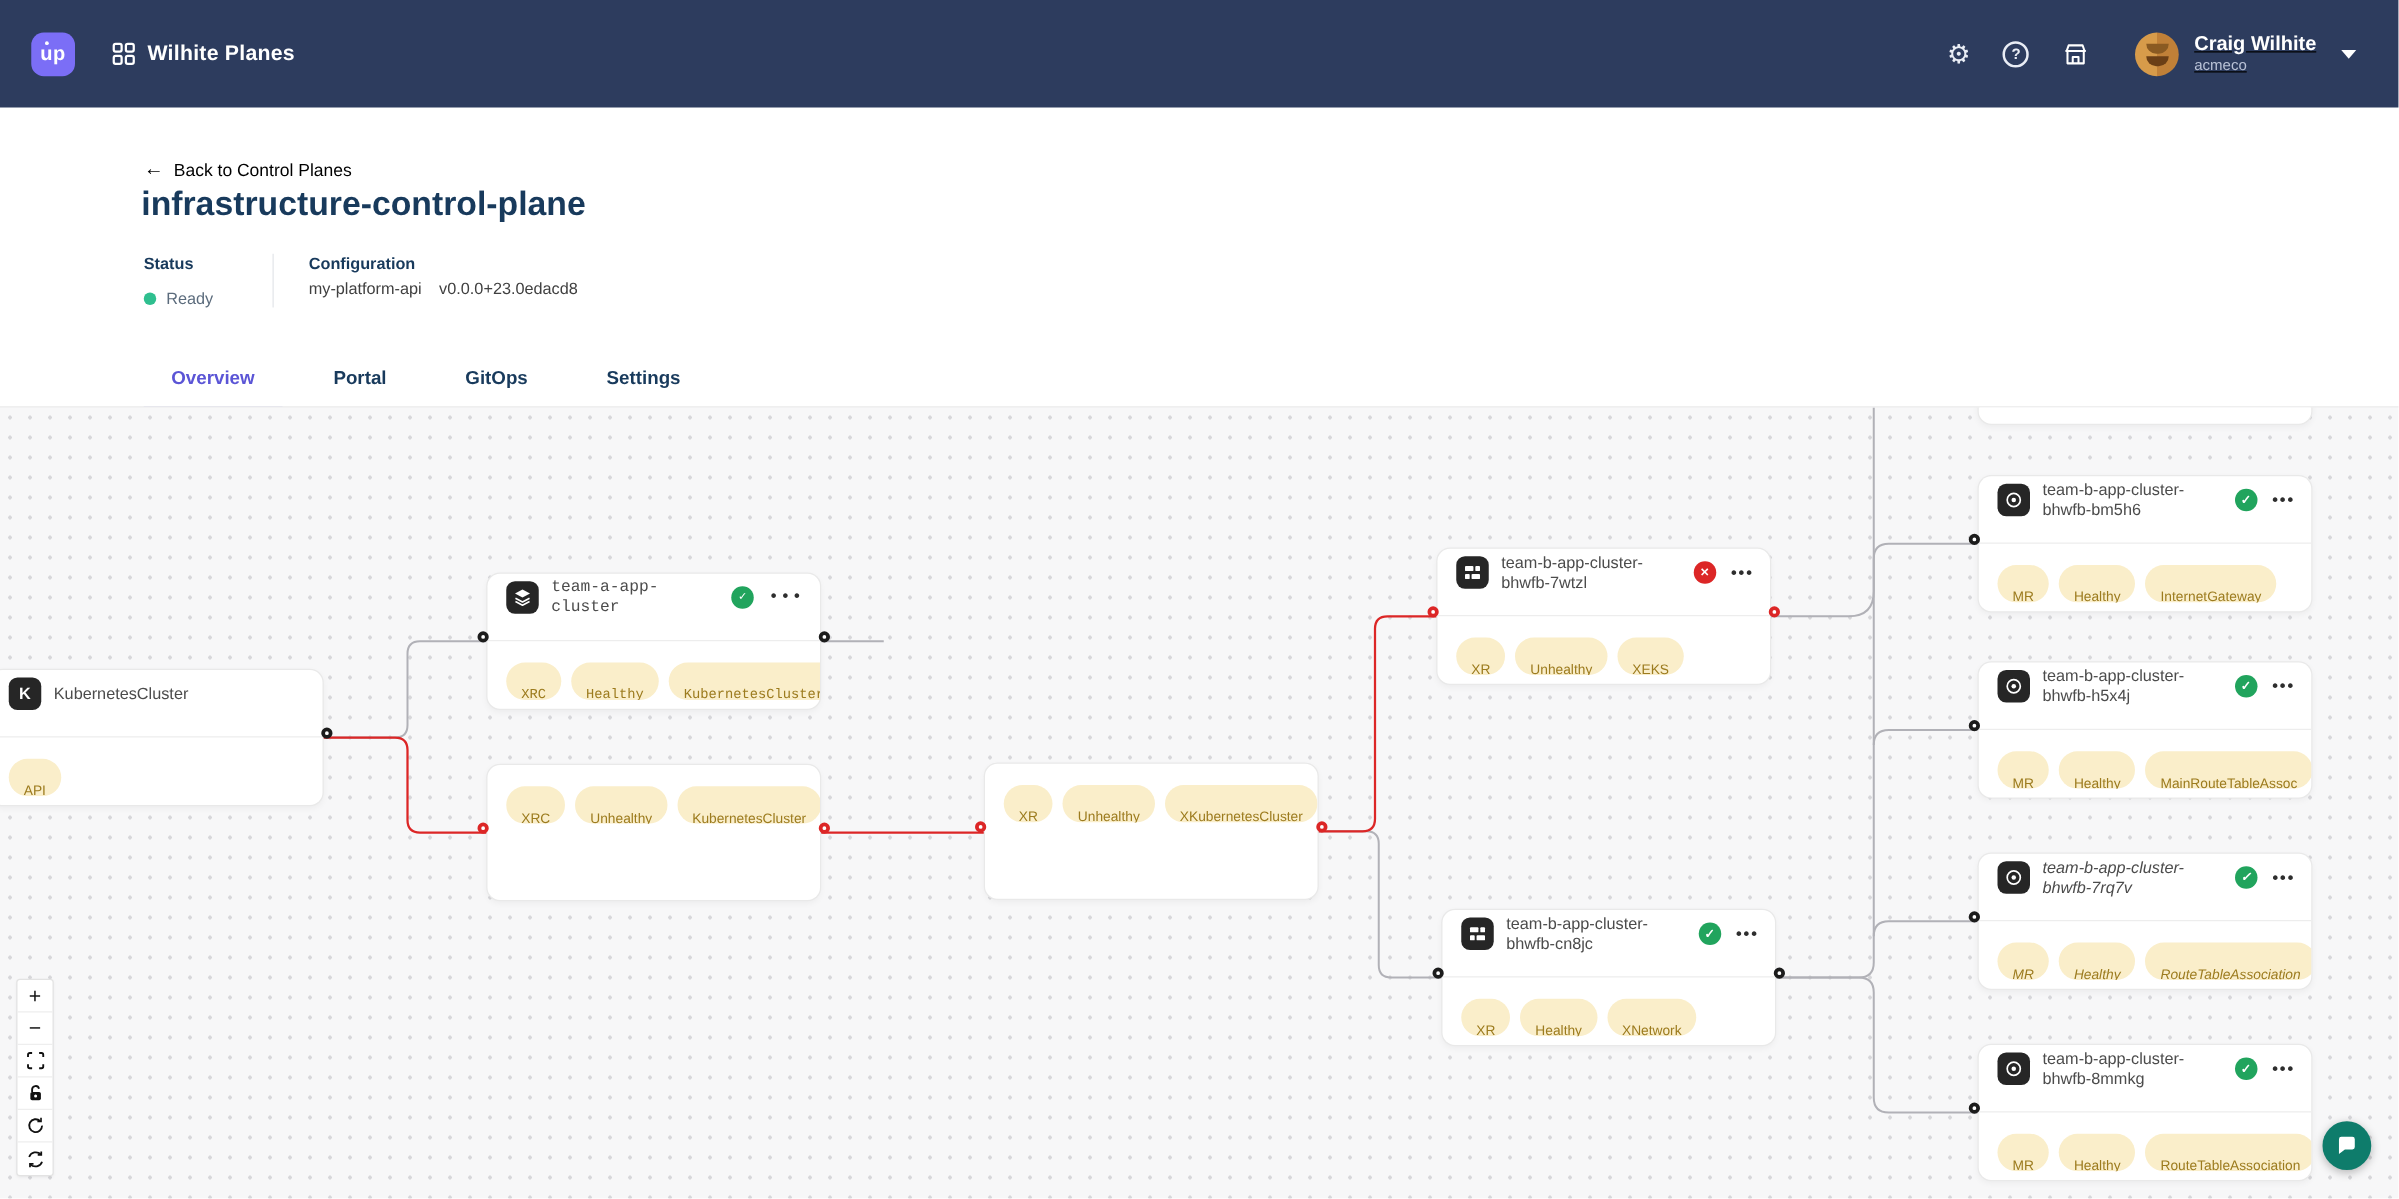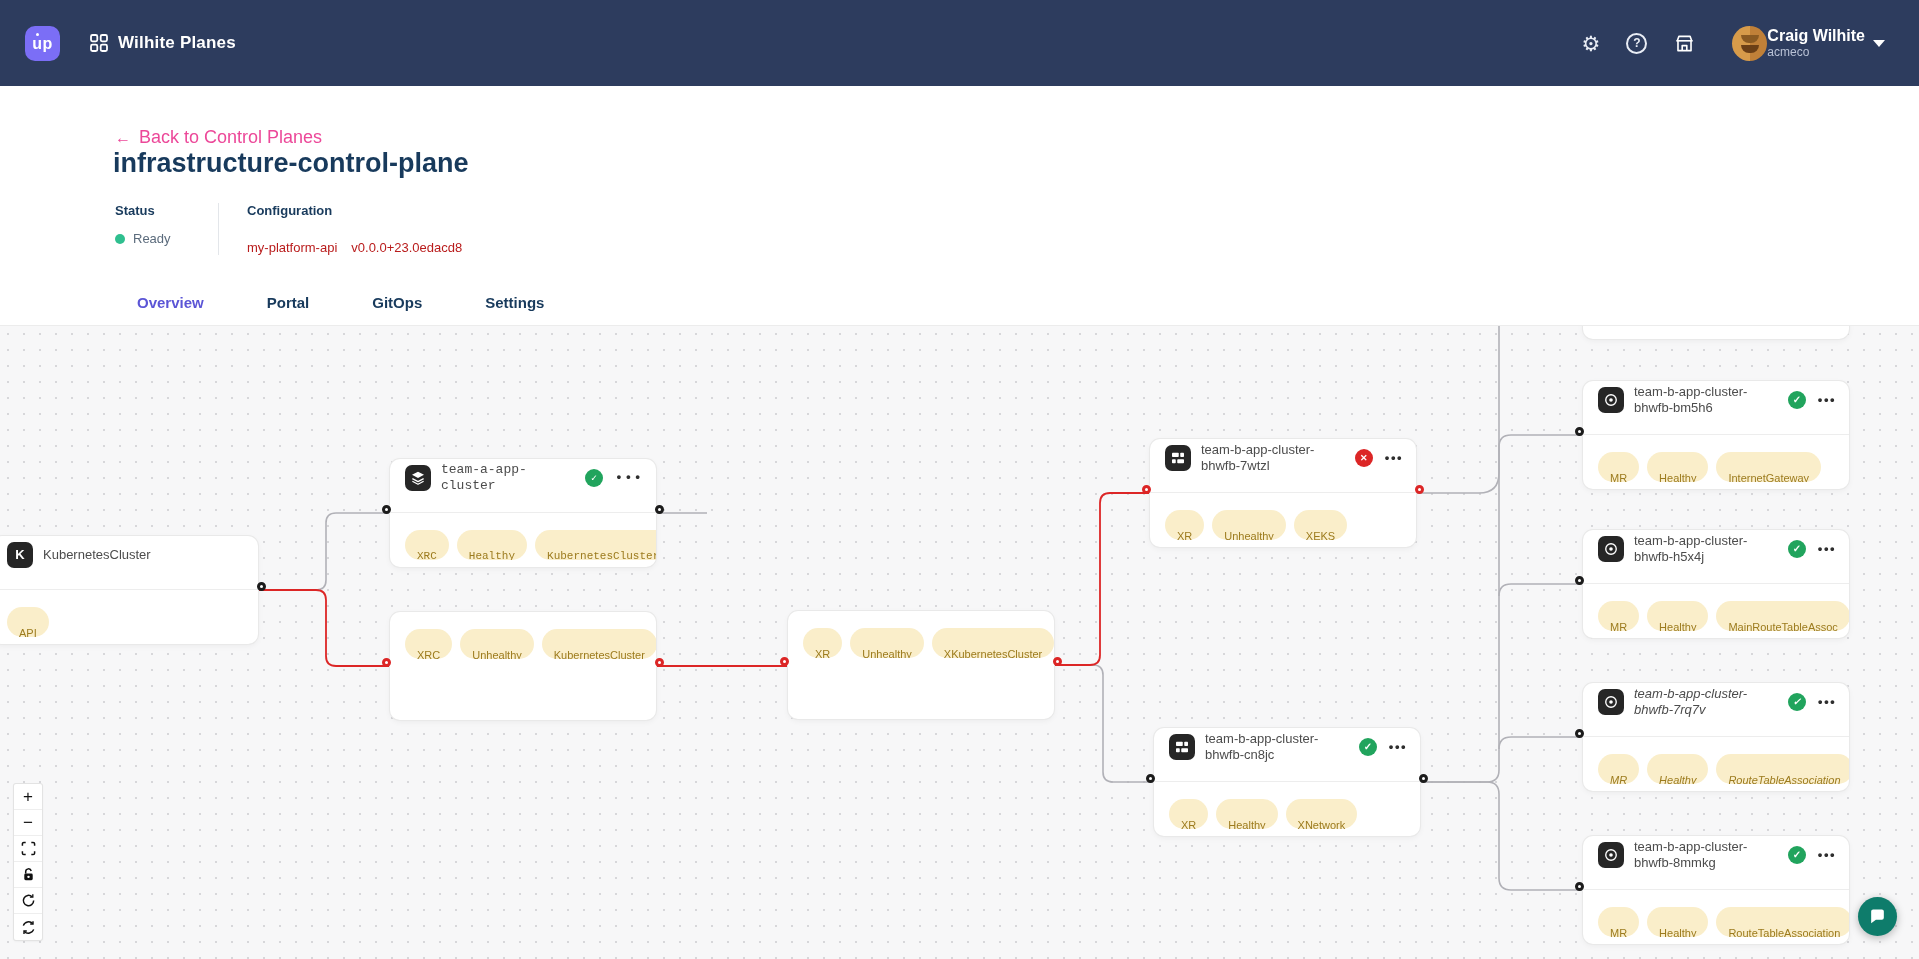--- a/index.html
+++ b/index.html
@@ -17,44 +17,44 @@
   .logo i { position:absolute; left:11px; top:7px; width:3px; height:3px; border-radius:50%; background:#fff; }
   .nav-grid { margin-left:29px; width:20px; height:20px; display:flex; }
   .nav-title { color:#fff; font-weight:bold; font-size:17px; margin-left:9px; letter-spacing:.2px; }
   .topbar .spacer { flex:1; }
   .top-icons { display:flex; align-items:center; gap:26px; margin-right:36px; }
   .gear { color:#e9edf5; font-size:21px; line-height:1; cursor:pointer; }
   .help { width:21px; height:21px; border:2px solid #e9edf5; border-radius:50%; color:#e9edf5;
           display:flex; align-items:center; justify-content:center; font-size:12px; font-weight:bold; }
   .help::before { content:"?"; }
   .store { width:23px; height:23px; display:flex; }
-  .userbox { display:flex; align-items:center; cursor:pointer; }
+  .userbox { display:flex; align-items:center; gap:12px; cursor:pointer;text-decoration:underline; }
   .avatar { width:35px; height:35px; border-radius:50%; overflow:hidden; position:relative;
             background:linear-gradient(90deg,#d79b4a 50%,#c08038 50%); }
   .avatar i { position:absolute; left:50%; transform:translateX(-50%); width:18px; height:8px;
               border-radius:0 0 9px 9px; }
   .avatar .a1 { top:9px; background:#8a5a22; }
   .avatar .a2 { top:19px; background:#6b3f16; }
   .uname { color:#fff; font-weight:bold; font-size:16px; line-height:1.15; }
   .uorg  { color:#b9c2d6; font-size:12px; }
   .caret { width:0; height:0; border-left:6px solid transparent; border-right:6px solid transparent;
            border-top:7px solid #fff; margin-left:8px; }
 
   
-  .back { position:absolute; left:115px; top:127px; font-size:18px; color:#ec4899;
+  .back { position:absolute; left:115px; top:127px; font-size:14px; color:#000000;
           display:flex; align-items:center; gap:8px; cursor:pointer; }
   .back::before { content:"←"; font-size:16px; }
   h1.pgtitle { position:absolute; left:113px; top:148px; font-size:27px; font-weight:bold; color:#183a5c; }
   .meta { position:absolute; left:115px; top:203px; display:flex; }
   .meta .col1 { width:75px; }
   .meta .col2 { border-left:1px solid #e3e6ea; padding-left:28px; margin-left:28px; }
   .meta-label { font-size:13px; font-weight:bold; color:#183a5c; }
   .meta-val { margin-top:13px; font-size:13px; color:#5b6b7c; display:flex; align-items:center; gap:8px; }
   .dot-green { width:10px; height:10px; border-radius:50%; background:#2fbf8f; display:inline-block; }
-  .cfg-vals { margin-top:22px; font-size:13px; color:#b91c1c; display:flex; gap:14px;text-align:right; }
+  .cfg-vals { margin-top:5px; font-size:13px; color:#404040; display:flex; gap:14px;text-align:right; }
 
   
   .tabs { position:absolute; left:115px; top:284px; display:flex; gap:19px; }
   .tab { position:relative; padding:10px 22px 17px; font-size:15px; font-weight:bold; color:#183a5c; cursor:pointer; }
   .tab.active { color:#5b55d6; }
   .tab.active::after { content:""; position:absolute; left:0; right:0; bottom:0; height:3px; background:#5b55d6; }
 
   
   .canvas { position:absolute; left:0; top:325px; width:1919px; height:634px; overflow:hidden;
             background-color:#f7f7f8; border-top:1px solid #ececec;

